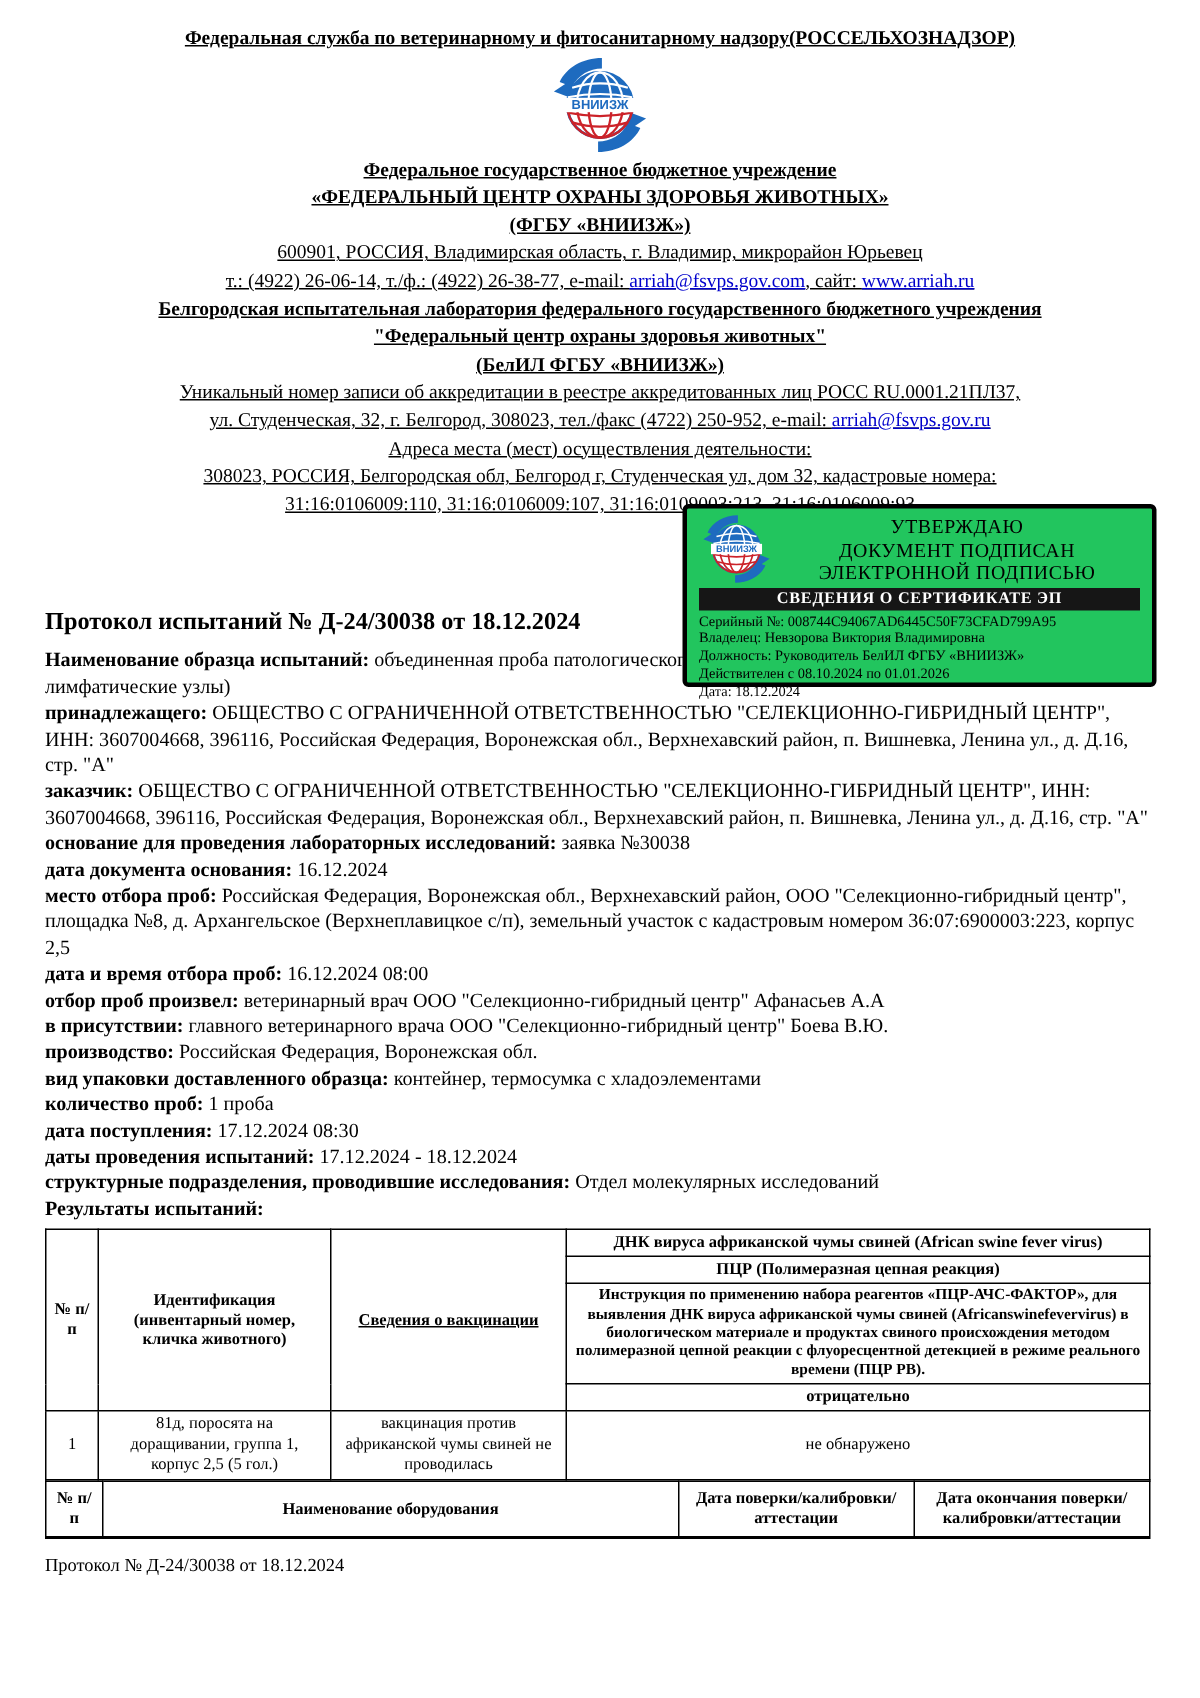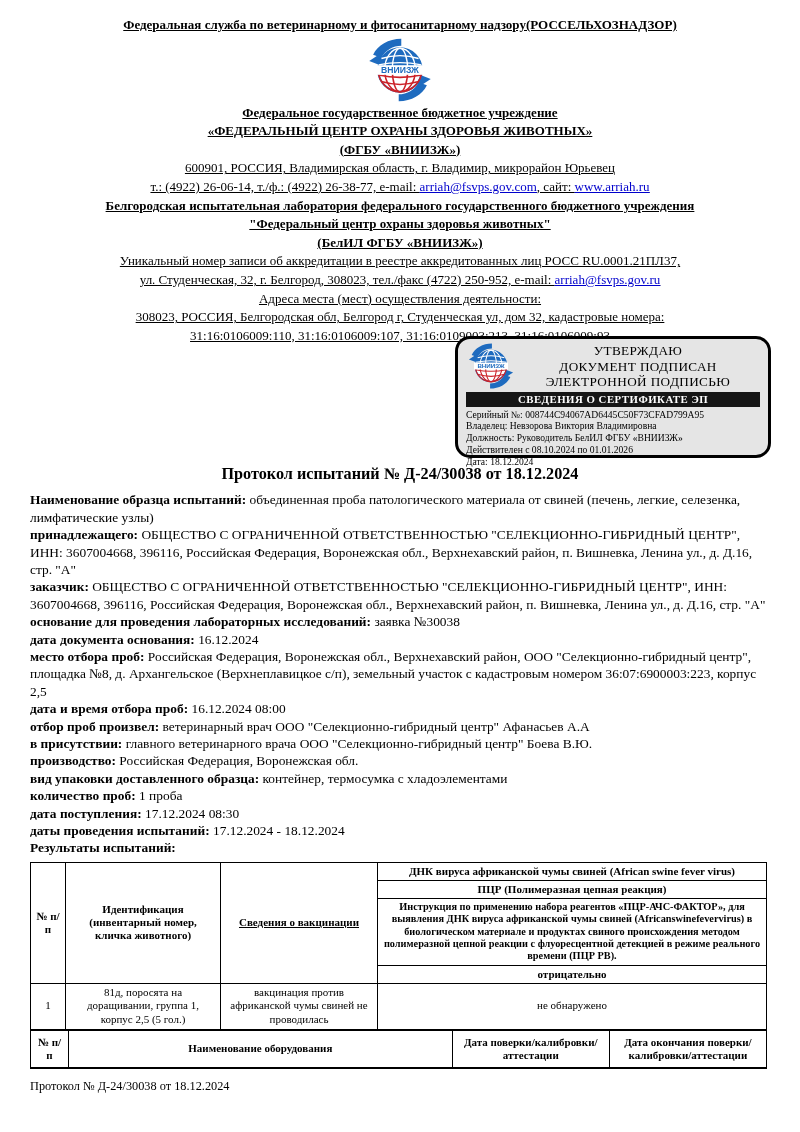--- a/index.html
+++ b/index.html
@@ -9,33 +9,33 @@
   }
   .doc{padding:16px 30px 0 30px;}
   .center{text-align:center;text-decoration:underline;}
   .b{font-weight:bold;}
   .hline{font-size:13px;line-height:18.6px;}
   a.doclink{color:#0000cc;text-decoration:underline;cursor:pointer;}
   .logo-wrap{margin:3px auto 2px auto;width:108px;height:64px;}
   
   .stamp{
     position:absolute;left:455px;top:336px;width:316px;height:122px;
-    border:3px solid #000;border-radius:15px;background:#e5e5e5;box-sizing:border-box;
+    border:3px solid #000;border-radius:4px;background:#22c55e;box-sizing:border-box;
     padding:4px 8px 2px 8px;z-index:5;
   }
   .stamp-head{display:flex;align-items:center;}
   .stamp-logo{width:50px;height:46px;flex:0 0 50px;}
   .stamp-titles{flex:1;text-align:center;font-size:13.2px;line-height:15.5px;letter-spacing:.4px;}
   .stamp-bar{
     background:#161616;color:#fff;text-align:center;font-size:10.8px;font-weight:bold;
     letter-spacing:.5px;padding:1px 0 2px 0;margin:2px 0 2px 0;
   }
   .stamp-details{font-size:9.6px;line-height:11.8px;}
   
-  .title{font-size:16.2px;font-weight:bold;text-align:center;margin-top:120px;margin-bottom:7px;}
+  .title{font-size:16.2px;font-weight:bold;margin-top:60px;margin-bottom:7px;}
   
   .fields{font-size:13.4px;line-height:17.4px;text-align:left;}
   .fields p{margin:0;}
   
   table{border-collapse:collapse;}
   .results-table{width:737px;margin-top:5px;}
   .results-table td{border:1px solid #000;text-align:center;vertical-align:middle;padding:2px 4px;}
   .rt-head{font-weight:bold;font-size:11px;line-height:13px;}
   .rt-doc{font-weight:bold;font-size:10.3px;line-height:12.4px;padding:2px 8px;}
   .rt-cell{font-size:11px;line-height:13.6px;}
@@ -146,20 +146,21 @@
     <p><span class="b">дата документа основания:</span> <span>16.12.2024</span></p>
     <p><span class="b">место отбора проб:</span> <span>Российская Федерация, Воронежская обл., Верхнехавский район, ООО "Селекционно-гибридный центр", площадка №8, д. Архангельское (Верхнеплавицкое с/п), земельный участок с кадастровым номером 36:07:6900003:223, корпус 2,5</span></p>
     <p><span class="b">дата и время отбора проб:</span> <span>16.12.2024 08:00</span></p>
     <p><span class="b">отбор проб произвел:</span> <span>ветеринарный врач ООО "Селекционно-гибридный центр" Афанасьев А.А</span></p>
     <p><span class="b">в присутствии:</span> <span>главного ветеринарного врача ООО "Селекционно-гибридный центр" Боева В.Ю.</span></p>
     <p><span class="b">производство:</span> <span>Российская Федерация, Воронежская обл.</span></p>
     <p><span class="b">вид упаковки доставленного образца:</span> <span>контейнер, термосумка с хладоэлементами</span></p>
     <p><span class="b">количество проб:</span> <span>1 проба</span></p>
     <p><span class="b">дата поступления:</span> <span>17.12.2024 08:30</span></p>
     <p><span class="b">даты проведения испытаний:</span> <span>17.12.2024 - 18.12.2024</span></p>
+    <p><span class="b">структурные подразделения, проводившие исследования:</span> <span>Отдел молекулярных исследований</span></p>
     <p class="b">Результаты испытаний:</p>
   </div>
 
   <table class="results-table">
     <tbody>
       <tr>
         <td class="rt-head rt-num" rowspan="4">№ п/п</td>
         <td class="rt-head rt-id" rowspan="4">Идентификация (инвентарный номер, кличка животного)</td>
         <td class="rt-head rt-vac" rowspan="4">Сведения о вакцинации</td>
         <td class="rt-head">ДНК вируса африканской чумы свиней (African swine fever virus)</td>

